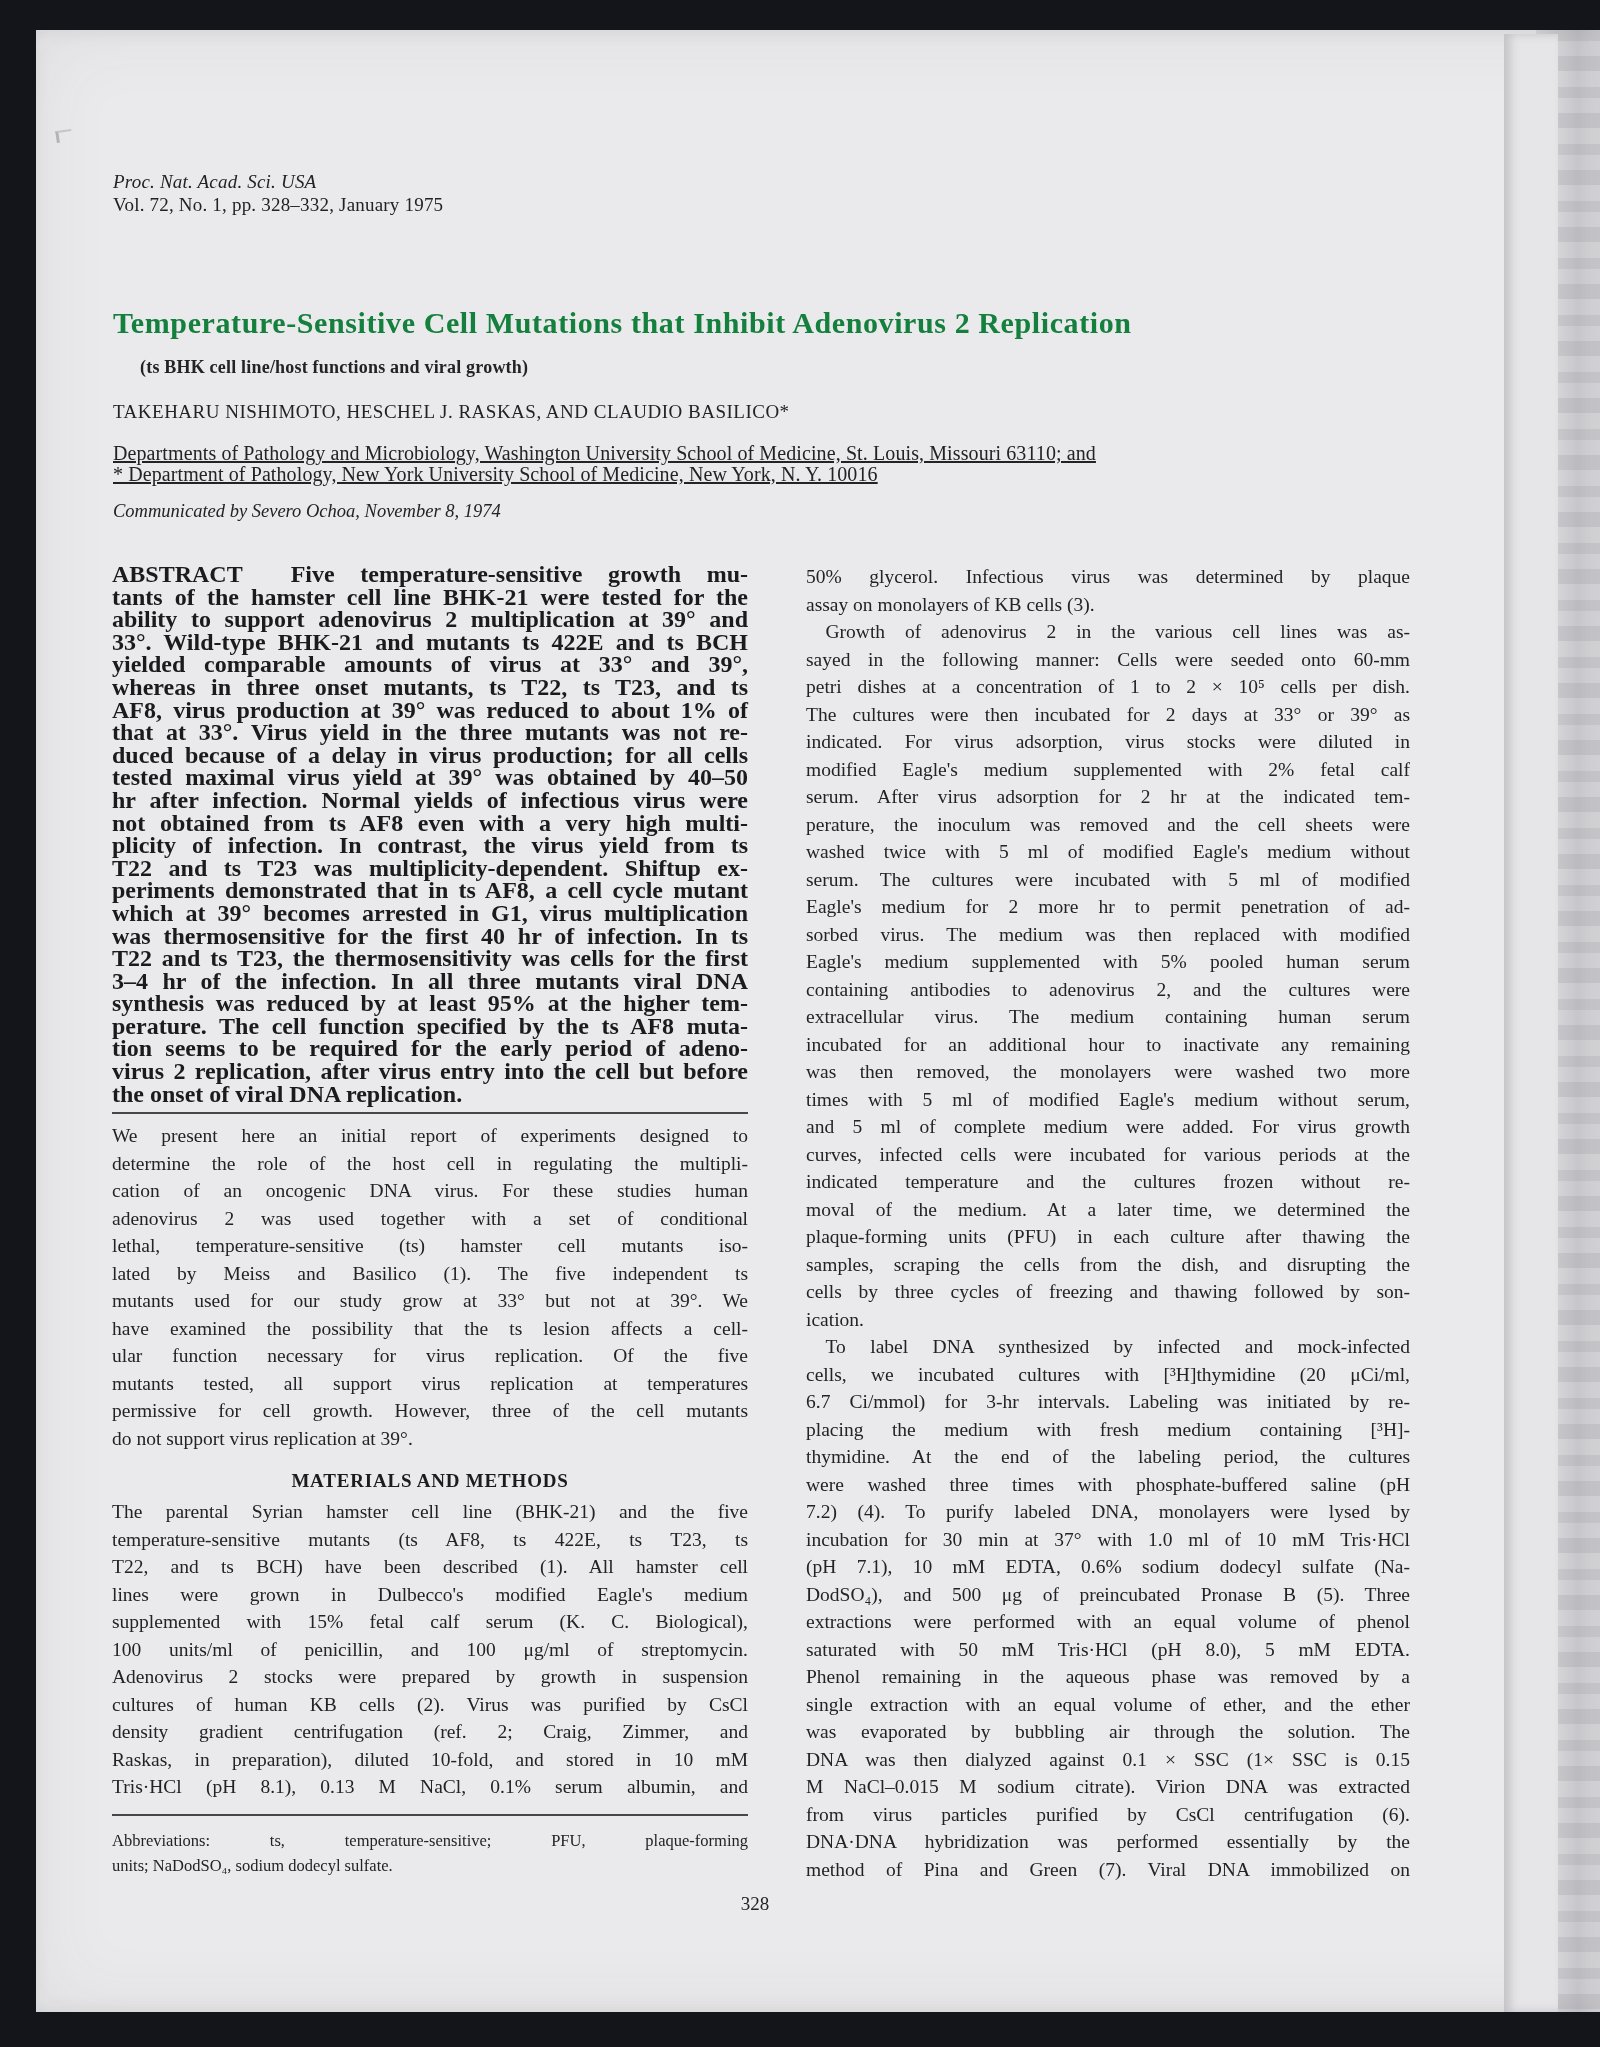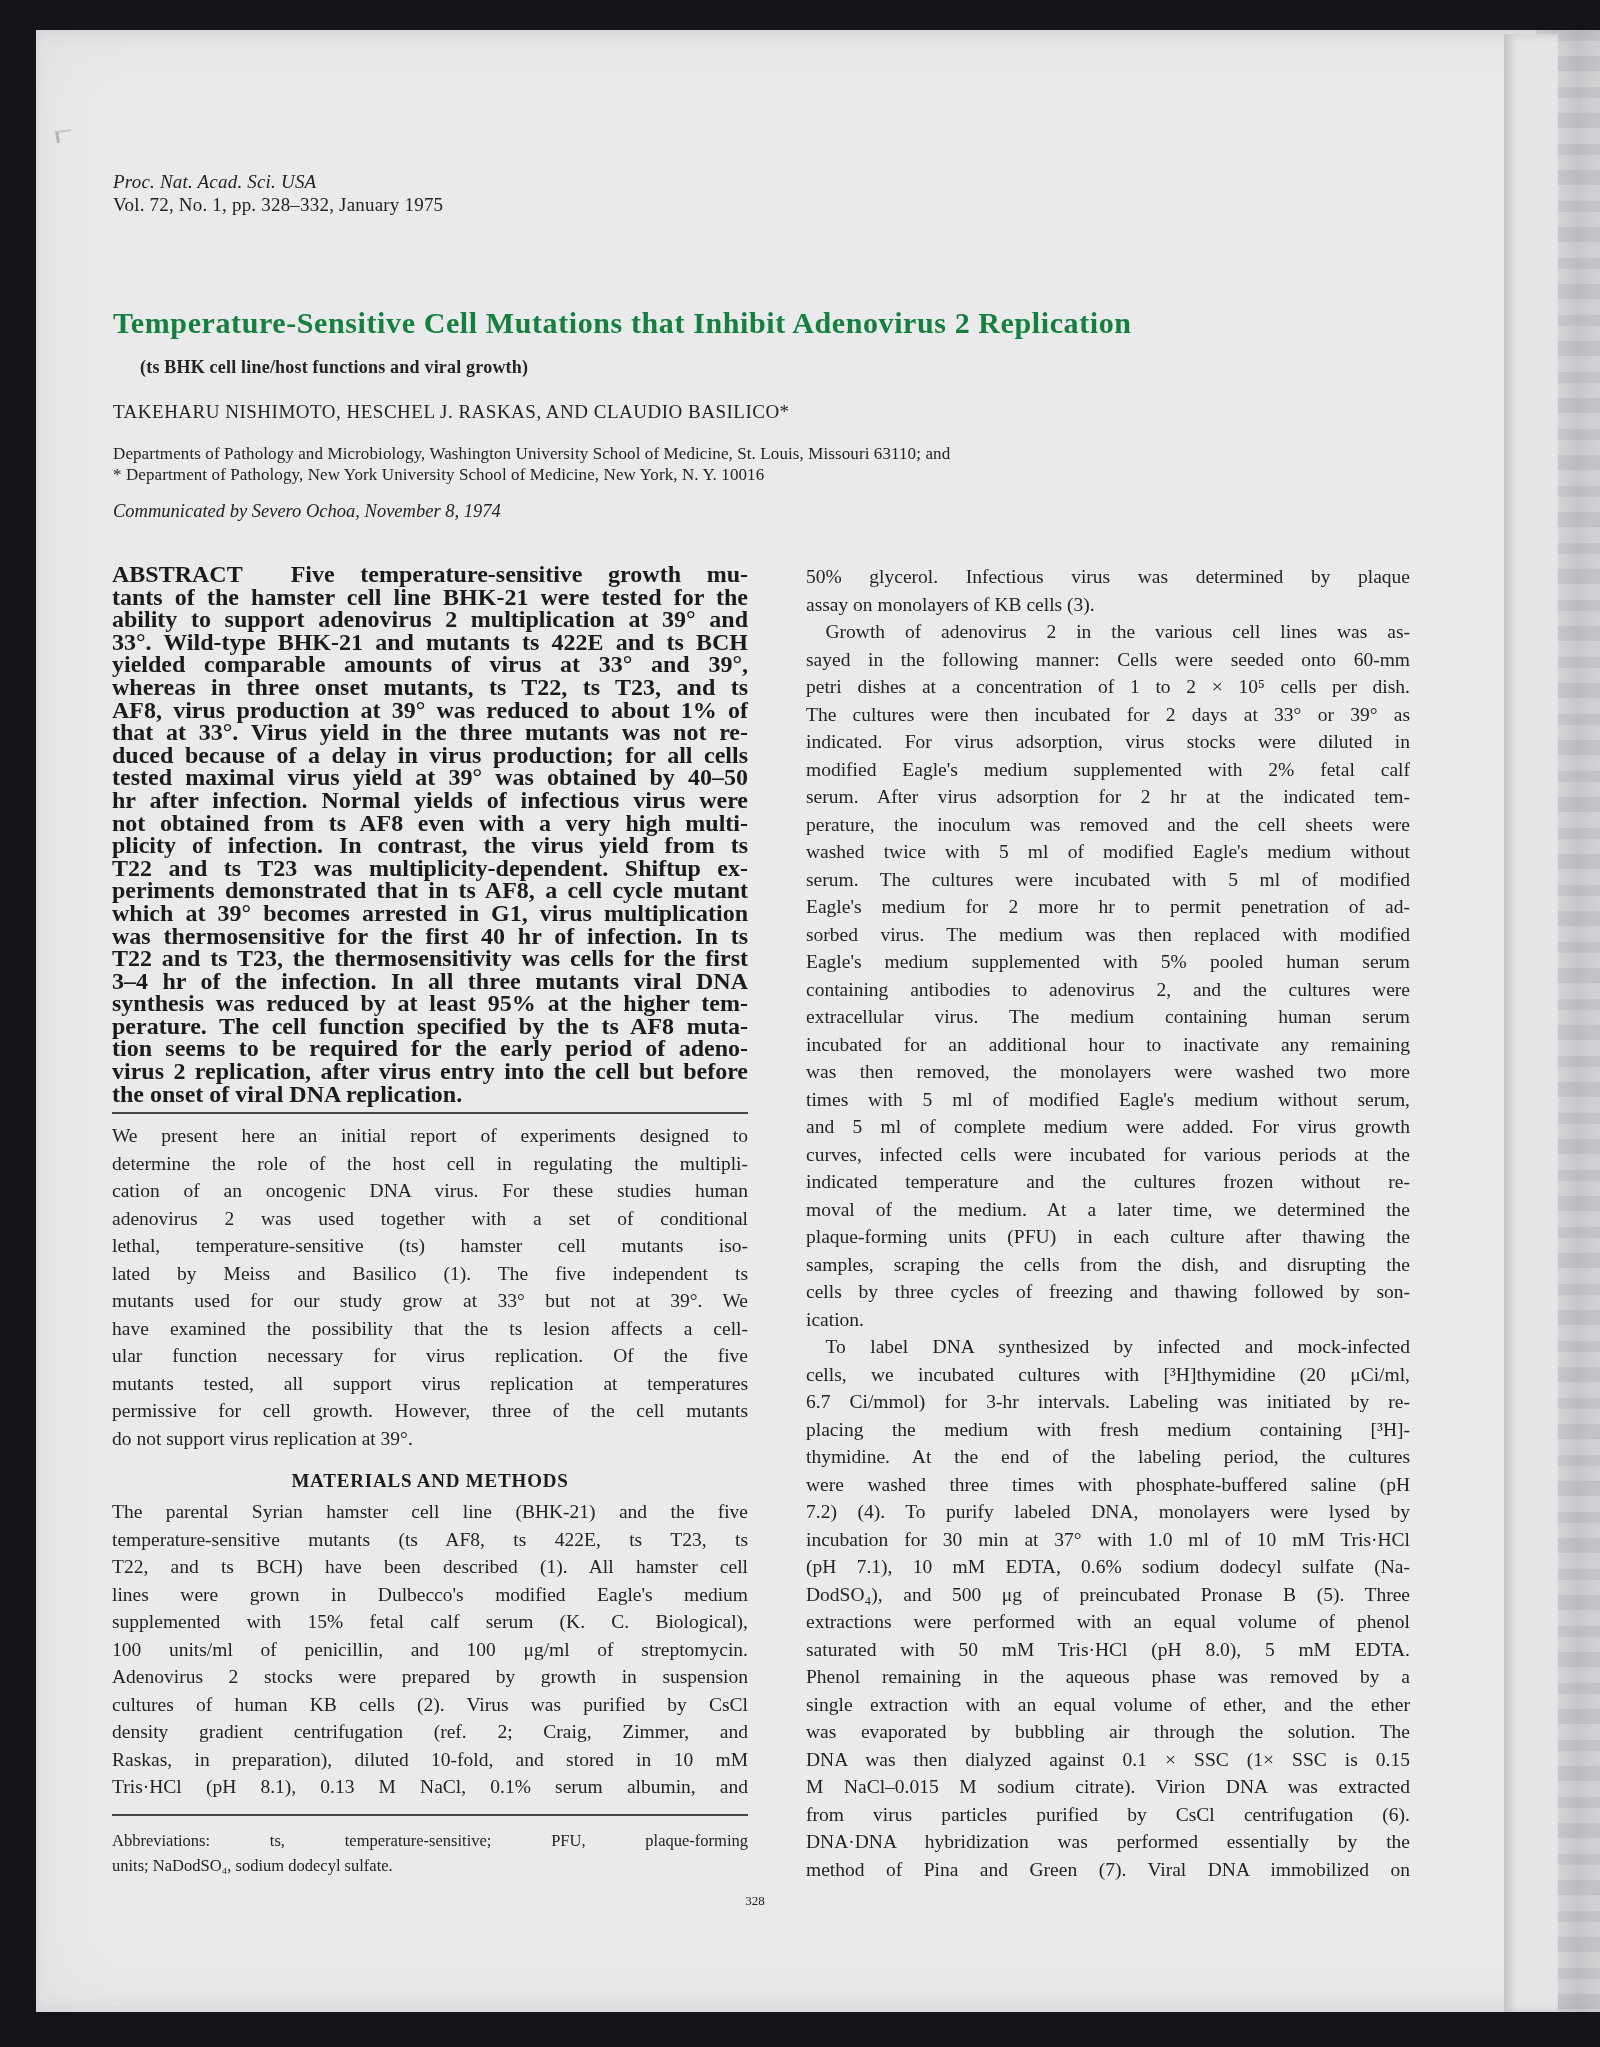--- a/index.html
+++ b/index.html
@@ -47,36 +47,36 @@
   .abs{position:absolute;}
   .italic{font-style:italic;}
   .journal-line{left:77px; font-size:19px; line-height:23px; letter-spacing:.2px;}
   .paper-title{
     left:77px; top:276px; width:1240px;
     font-size:30px; font-weight:bold; letter-spacing:.6px; white-space:nowrap;
     color:#15803d;
   }
   .paper-subtitle{left:104px; top:327px; font-size:18px; font-weight:bold; letter-spacing:.2px;}
   .authors-line{left:77px; top:371px; font-size:19px; letter-spacing:.5px;}
-  .affil{left:77px; font-size:17px; line-height:21px; letter-spacing:.1px;}
+  .affil{left:77px; font-size:20px; line-height:21px; letter-spacing:.1px;text-decoration:underline;}
   .communicated-line{left:77px; top:471px; font-size:18.5px;}
   .col{position:absolute; width:636px;}
   .leftcol-x{left:76px;}
   .rightcol{left:770px; top:533px; width:604px; font-size:19.5px; line-height:27.5px;}
   .abstract-block{top:533px; font-size:24px; font-weight:bold; line-height:22.6px; color:#1b1a1d;}
   .rule{position:absolute; left:76px; width:636px; height:2px; background:#2a292c; opacity:.85;}
   .intro-block{top:1092px; font-size:19.5px; line-height:27.5px;}
   .mm-heading{
     position:absolute; left:76px; top:1440px; width:636px;
     text-align:center; font-size:19px; font-weight:bold; letter-spacing:.8px;
     color:#1c1b1e;
   }
   .methods-block{top:1468px; font-size:19.5px; line-height:27.5px;}
   .footnote-block{top:1798px; font-size:16.5px; line-height:25px;}
-  .page-number{position:absolute; left:689px; top:1863px; width:60px; text-align:center; font-size:13px;}
+  .page-number{position:absolute; left:689px; top:1863px; width:60px; text-align:center; font-size:19px;}
   .tline{text-align:justify; text-align-last:justify;}
   .tlast{text-align-last:left;}
 </style>
 </head>
 <body>
 
 <div class="sheet">
   <div class="scan-streak"></div>
   <div class="scan-artifact"></div>
 

